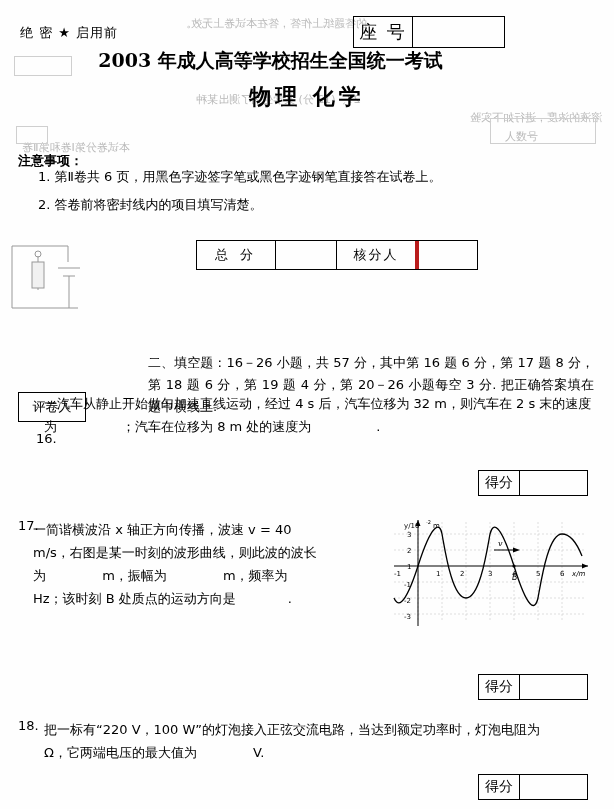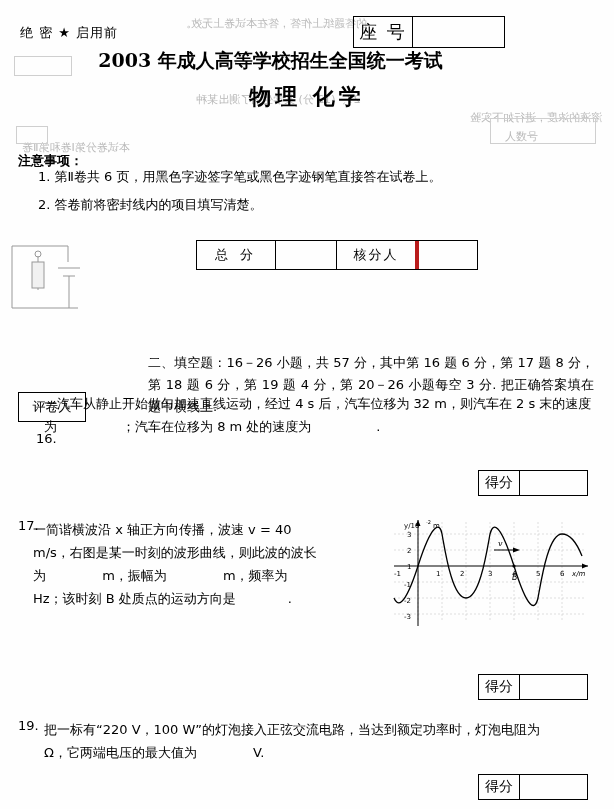--- a/index.html
+++ b/index.html
@@ -357,20 +357,20 @@
     <text x="122" y="34" font-size="8" font-style="italic" font-family="DejaVu Serif, serif">v</text>
 
     <circle cx="138" cy="54" r="1.6" fill="#000"></circle>
   </svg>
 
   <div class="defen" id="defen2">
     <div class="lab">得分</div>
     <div class="fill"></div>
   </div>
 
-  <div class="q-num" id="q18n">19.</div>
+  <div class="q-num" id="q18n">18.</div>
   <div class="q" id="q18">把一标有“220 V，100 W”的灯泡接入正弦交流电路，当达到额定功率时，灯泡电阻为　　　　 Ω，它两端电压的最大值为　　　　 V.</div>
   <div class="defen" id="defen3">
     <div class="lab">得分</div>
     <div class="fill"></div>
   </div>
 
 </div>
 
 </body></html>

